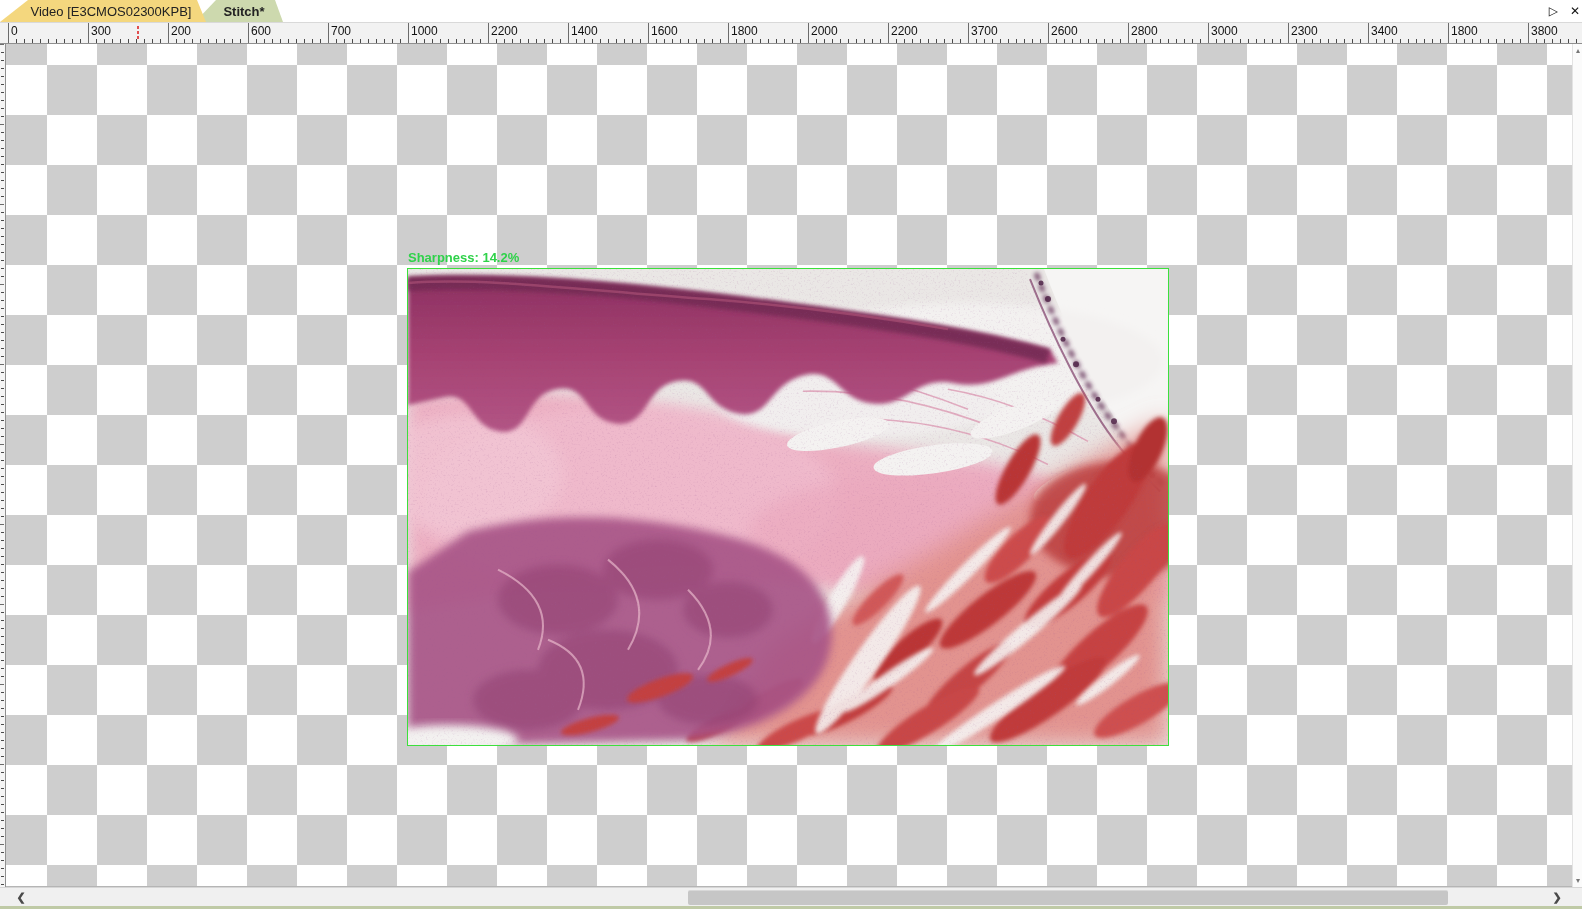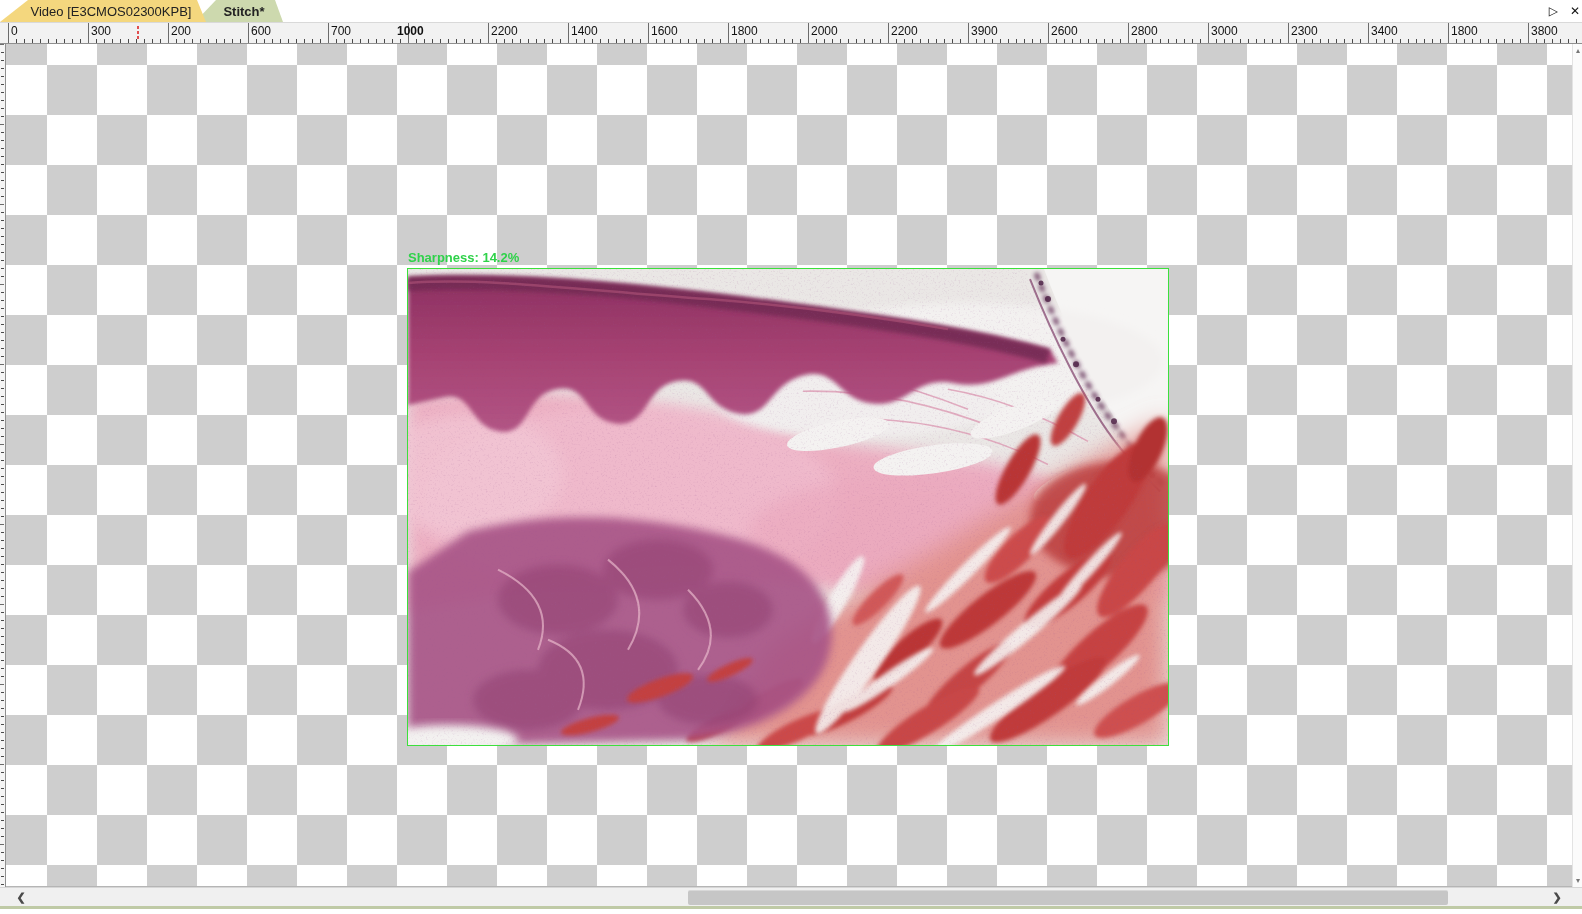--- a/index.html
+++ b/index.html
@@ -278,28 +278,28 @@
       <div class="rh-tick-minor" style="left: 1544px;"></div>
       <div class="rh-tick-minor" style="left: 1552px;"></div>
       <div class="rh-tick-minor" style="left: 1560px;"></div>
       <div class="rh-tick-minor" style="left: 1568px;"></div>
       <div class="rh-tick-minor" style="left: 1576px;"></div>
       <div class="rh-label" style="left: 11px;">0</div>
       <div class="rh-label" style="left: 91px;">300</div>
       <div class="rh-label" style="left: 171px;">200</div>
       <div class="rh-label" style="left: 251px;">600</div>
       <div class="rh-label" style="left: 331px;">700</div>
-      <div class="rh-label" style="left: 397px; font-weight: bold;">1000</div>
+      <div class="rh-label" style="left: 411px;">1000</div>
       <div class="rh-label" style="left: 491px;">2200</div>
       <div class="rh-label" style="left: 571px;">1400</div>
       <div class="rh-label" style="left: 651px;">1600</div>
       <div class="rh-label" style="left: 731px;">1800</div>
       <div class="rh-label" style="left: 811px;">2000</div>
       <div class="rh-label" style="left: 891px;">2200</div>
-      <div class="rh-label" style="left: 971px;">3900</div>
+      <div class="rh-label" style="left: 971px;">3700</div>
       <div class="rh-label" style="left: 1051px;">2600</div>
       <div class="rh-label" style="left: 1131px;">2800</div>
       <div class="rh-label" style="left: 1211px;">3000</div>
       <div class="rh-label" style="left: 1291px;">2300</div>
       <div class="rh-label" style="left: 1371px;">3400</div>
       <div class="rh-label" style="left: 1451px;">1800</div>
       <div class="rh-label" style="left: 1531px;">3800</div>
       <div class="rh-marker" style="left: 137px;"></div>
     </div>
 

